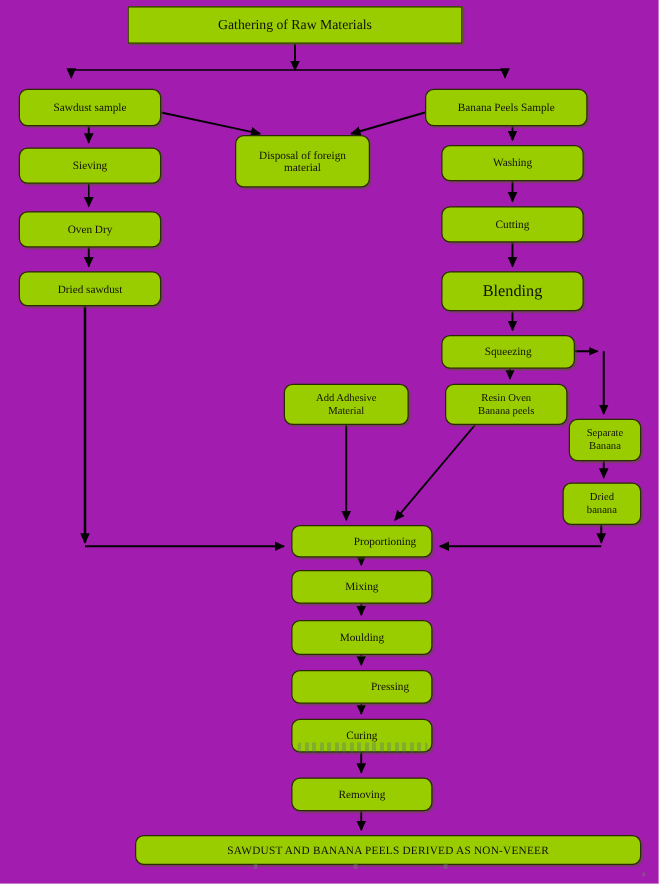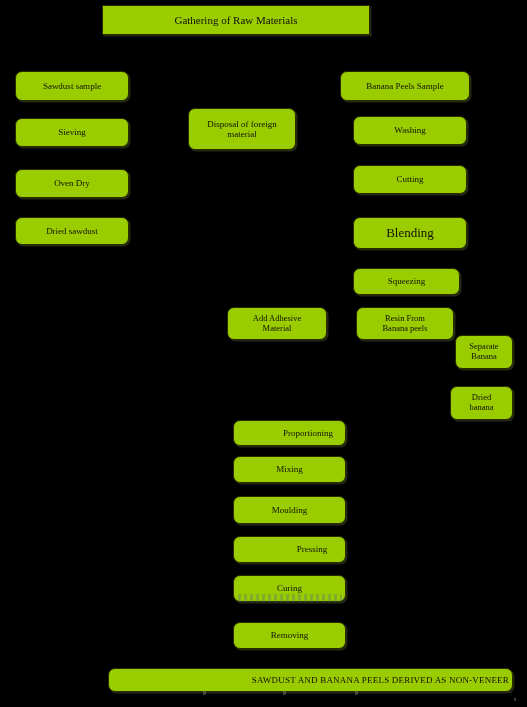--- a/index.html
+++ b/index.html
@@ -8,21 +8,21 @@
     padding: 0;
     background: #ffffff;
   }
   body {
     font-family: "Liberation Serif", "DejaVu Serif", serif;
   }
   #canvas {
     position: relative;
     width: 527px;
     height: 707px;
-    background: #000000;
+    background: #a21caf;
     overflow: hidden;
   }
   #edges {
     position: absolute;
     left: 0;
     top: 0;
     width: 527px;
     height: 707px;
     pointer-events: none;
   }
@@ -48,21 +48,21 @@
     border-radius: 0;
   }
   .node .lbl {
     display: block;
     white-space: pre-line;
   }
   .fs-big { font-size: 13px; }
   .fs-mid { font-size: 11px; }
   .fs-sm  { font-size: 9px; }
   .fs-xs  { font-size: 8.5px; }
-  .caps { letter-spacing: 0.2px; justify-content: flex-end; }
+  .caps { letter-spacing: 0.2px; }
   .ghost {
     position: absolute;
     font-size: 10px;
     color: rgba(60,90,140,0.33);
     letter-spacing: 0.5px;
     font-family: "Liberation Serif", "DejaVu Serif", serif;
     z-index: 3;
     pointer-events: none;
     white-space: nowrap;
   }
@@ -170,21 +170,21 @@
         <span class="lbl">Blending</span>
       </div>
       <div class="node fs-sm" style="left: 353px; top: 268px; width: 107px; height: 27px;">
         <span class="lbl">Squeezing</span>
       </div>
       <div class="node fs-xs" style="left: 227px; top: 307px; width: 100px; height: 33px;">
         <span class="lbl">Add Adhesive
 Material</span>
       </div>
       <div class="node fs-xs" style="left: 356px; top: 307px; width: 98px; height: 33px;">
-        <span class="lbl">Resin From
+        <span class="lbl">Resin Oven
 Banana peels</span>
       </div>
       <div class="node fs-xs" style="left: 455px; top: 335px; width: 58px; height: 34px;">
         <span class="lbl">Separate
 Banana</span>
       </div>
       <div class="node fs-xs" style="left: 450px; top: 386px; width: 63px; height: 34px;">
         <span class="lbl">Dried
 banana</span>
       </div>

